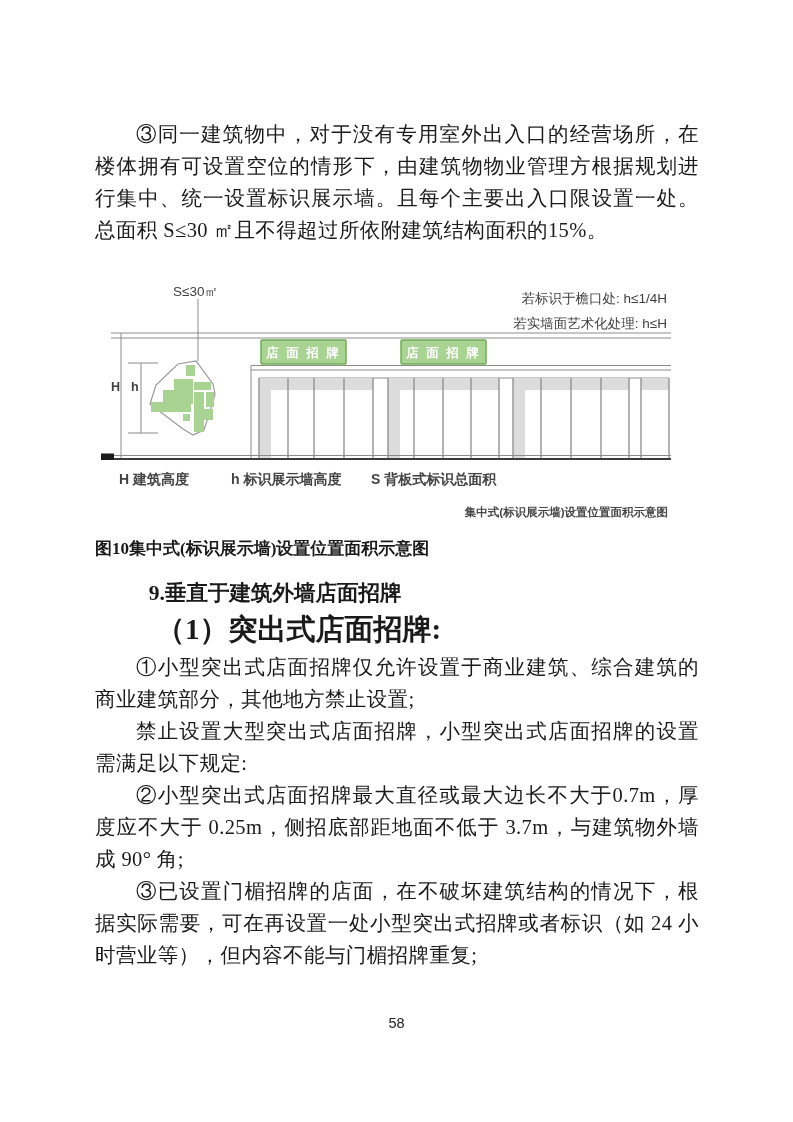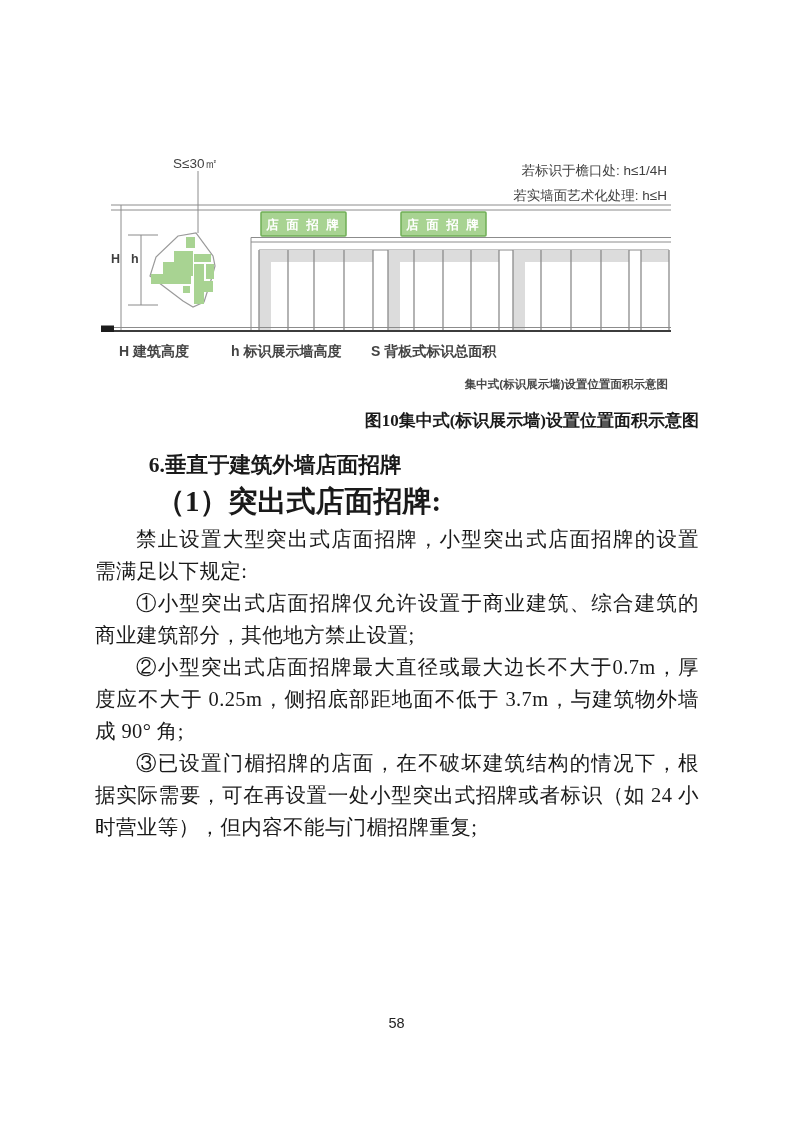--- a/index.html
+++ b/index.html
@@ -28,21 +28,21 @@
     text-indent: 2em;
     letter-spacing: 0.4px;
   }
   .figure-wrap {
     margin: 26px 0 0 6px;
     width: 570px;
   }
   .figure-wrap svg { display: block; }
   .fig-caption {
     margin-top: 16px;
-    text-align: right;
+    text-align: left;
     font-size: 17px;
     font-weight: bold;
     line-height: 22px;
   }
   .sec-heading {
     margin-top: 18px;
     font-size: 21.5px;
     font-weight: bold;
     line-height: 30px;
     text-indent: 2.5em;
@@ -80,20 +80,21 @@
   .f-foot   { fill: #474747; font-size: 11.5px; font-weight: bold; }
   .f-dim    { stroke: #8a8a8a; stroke-width: 1; fill: none; }
   .f-dimtext{ fill: #3f3f3f; font-size: 12.5px; font-weight: 600; }
 </style>
 </head>
 <body>
 
 <div class="page">
   <div class="content">
 
+    <p class="body-par">③同一建筑物中，对于没有专用室外出入口的经营场所，在楼体拥有可设置空位的情形下，由建筑物物业管理方根据规划进行集中、统一设置标识展示墙。且每个主要出入口限设置一处。总面积 S≤30 ㎡且不得超过所依附建筑结构面积的15%。</p>
 
     <div class="figure-wrap">
       <svg viewBox="0 0 570 250" width="570" height="250" xmlns="http://www.w3.org/2000/svg">
 
         <text class="f-note f-sans" x="566" y="31" text-anchor="end">若标识于檐口处: h≤1/4H</text>
         <text class="f-note f-sans" x="566" y="56" text-anchor="end">若实墙面艺术化处理: h≤H</text>
 
         <text class="f-note f-sans" x="72" y="24">S≤30㎡</text>
         <line class="f-line" x1="97" y1="27" x2="97" y2="89"></line>
 
@@ -162,25 +163,25 @@
         <text class="f-legend f-sans" x="18" y="212">H  建筑高度</text>
         <text class="f-legend f-sans" x="130" y="212">h  标识展示墙高度</text>
         <text class="f-legend f-sans" x="270" y="212">S  背板式标识总面积</text>
 
         <text class="f-foot f-sans" x="567" y="244" text-anchor="end">集中式(标识展示墙)设置位置面积示意图</text>
       </svg>
     </div>
 
     <div class="fig-caption">图10集中式(标识展示墙)设置位置面积示意图</div>
 
-    <div class="sec-heading">6.垂直于建筑外墙店面招牌</div>
+    <div class="sec-heading">9.垂直于建筑外墙店面招牌</div>
     <div class="sub-heading">（1）突出式店面招牌:</div>
 
     <div class="rules">
+      <p class="body-par">①小型突出式店面招牌仅允许设置于商业建筑、综合建筑的商业建筑部分，其他地方禁止设置;</p>
       <p class="body-par">禁止设置大型突出式店面招牌，小型突出式店面招牌的设置需满足以下规定:</p>
-      <p class="body-par">①小型突出式店面招牌仅允许设置于商业建筑、综合建筑的商业建筑部分，其他地方禁止设置;</p>
       <p class="body-par">②小型突出式店面招牌最大直径或最大边长不大于0.7m，厚度应不大于 0.25m，侧招底部距地面不低于 3.7m，与建筑物外墙成 90° 角;</p>
       <p class="body-par">③已设置门楣招牌的店面，在不破坏建筑结构的情况下，根据实际需要，可在再设置一处小型突出式招牌或者标识（如 24 小时营业等），但内容不能与门楣招牌重复;</p>
     </div>
   </div>
 
   <div class="page-number">58</div>
 </div>
 
 </body></html>

